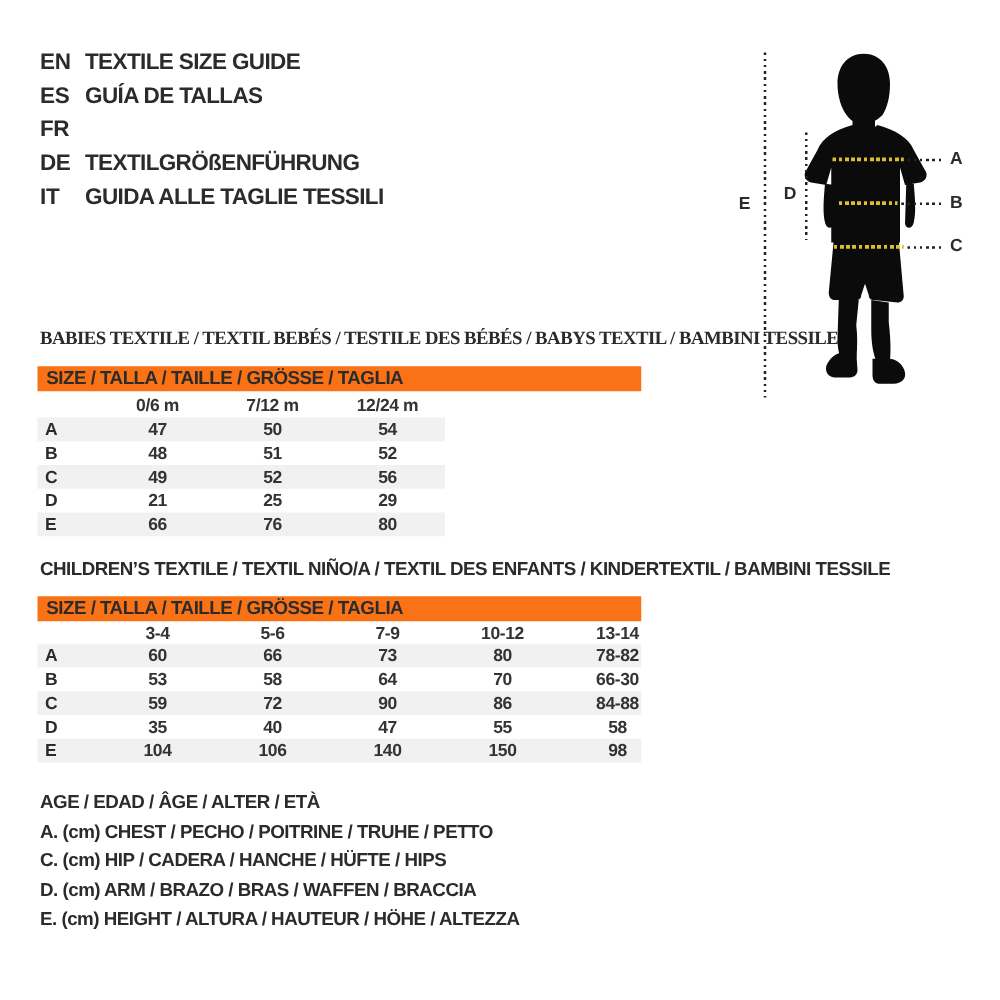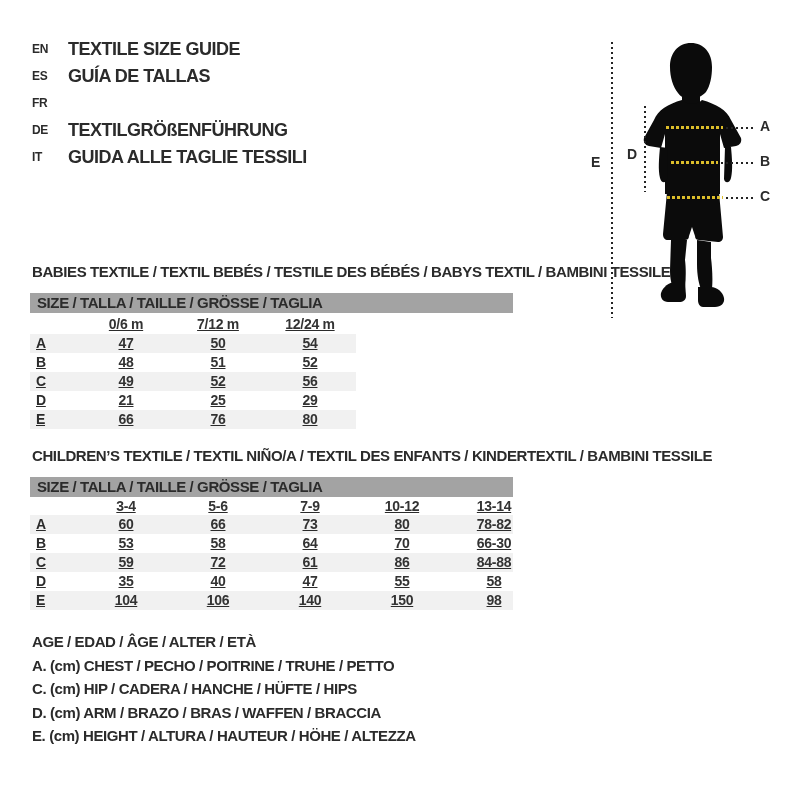--- a/index.html
+++ b/index.html
@@ -9,21 +9,21 @@
     font-family: "Liberation Sans", sans-serif;
     color: #2b2b2b;
     -webkit-font-smoothing: antialiased;
   }
   .abs { position: absolute; }
 
   
   .lang-block { left: 32px; top: 36px; }
   .lang-row { display: flex; height: 27px; line-height: 27px; }
   .lang-code {
-    width: 36px; font-size: 12px; font-weight: 700; letter-spacing: -0.3px;
+    width: 36px; font-size: 18px; font-weight: 700; letter-spacing: -0.3px;
   }
   .lang-title { font-size: 18px; font-weight: 700; letter-spacing: -0.5px; }
 
   
   .silhouette-svg { left: 640px; top: 30px; width: 130px; height: 290px; }
   .vline {
     width: 2px;
     background: repeating-linear-gradient(180deg, #232323 0 2px, transparent 2px 5px);
   }
   .vline-e { left: 611px; top: 42px; height: 276px; }
@@ -47,34 +47,34 @@
   .mlabel-b { left: 760px; top: 153px; }
   .mlabel-c { left: 760px; top: 188px; }
   .mlabel-d { left: 627px; top: 146px; }
   .mlabel-e { left: 591px; top: 154px; }
 
   
   .section-title {
     left: 32px; font-size: 15px; font-weight: 700; letter-spacing: -0.4px;
     white-space: nowrap;
   }
-  .babies-title { top: 263px; }
+  .babies-title { top: 263px; font-family: Liberation Serif, serif; }
   .children-title { top: 447px; }
 
   
   .band {
     left: 30px; width: 483px; height: 20px; line-height: 20px;
-    background: #a3a3a3; padding-left: 7px;
+    background: #f97316; padding-left: 7px;
     font-size: 15px; font-weight: 700; letter-spacing: -0.4px;
     white-space: nowrap;
   }
   .babies-band { top: 293px; }
   .children-band { top: 477px; }
 
-  .tgrid { left: 30px; text-decoration: underline; }
+  .tgrid { left: 30px; }
   .trow { display: grid; height: 19px; line-height: 19px; }
   .babies .trow { grid-template-columns: 50px 92px 92px 92px; }
   .children .trow { grid-template-columns: 50px 92px 92px 92px 92px 92px; }
   .trow.colhead { height: 20px; line-height: 20px; }
   .trow.stripe {
     background: linear-gradient(#f1f1f1, #f1f1f1) left top / 483px 100% no-repeat;
   }
   .cell {
     text-align: center; font-size: 14px; font-weight: 700;
     letter-spacing: -0.3px; color: #333333;
@@ -219,21 +219,21 @@
     <div class="cell">53</div>
     <div class="cell">58</div>
     <div class="cell">64</div>
     <div class="cell">70</div>
     <div class="cell">66-30</div>
   </div>
   <div class="trow stripe">
     <div class="cell rowlabel">C</div>
     <div class="cell">59</div>
     <div class="cell">72</div>
-    <div class="cell">61</div>
+    <div class="cell">90</div>
     <div class="cell">86</div>
     <div class="cell">84-88</div>
   </div>
   <div class="trow">
     <div class="cell rowlabel">D</div>
     <div class="cell">35</div>
     <div class="cell">40</div>
     <div class="cell">47</div>
     <div class="cell">55</div>
     <div class="cell">58</div>

